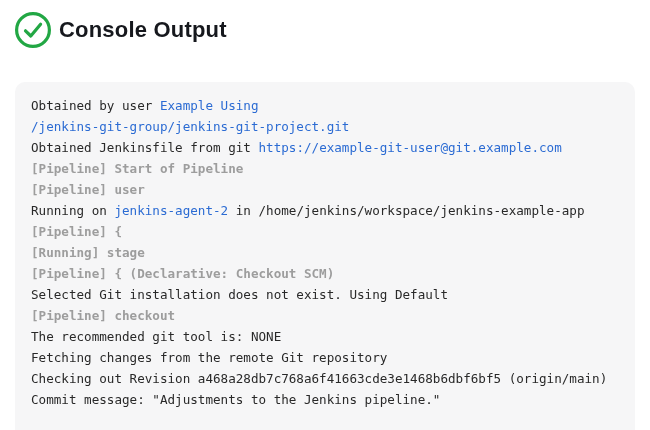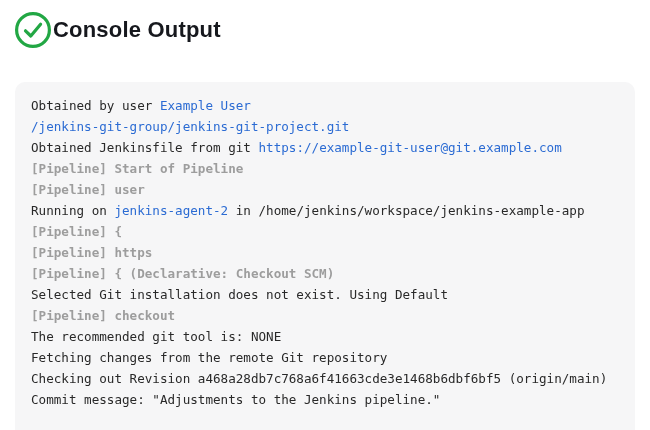--- a/index.html
+++ b/index.html
@@ -10,21 +10,21 @@
     --console-text:#292929;
     --title-color:#16181d;
   }
   *{box-sizing:border-box;margin:0;padding:0;}
   html,body{width:650px;height:430px;overflow:hidden;background:#ffffff;}
   body{font-family:"Liberation Sans","DejaVu Sans",sans-serif;}
 
   .header{
     display:flex;
     align-items:center;
-    gap:1px;
+    gap:7px;
     padding:11px 0 0 14px;
   }
   .status-icon{
     width:38px;height:38px;
     flex:0 0 auto;
     display:block;
   }
   .page-title{
     font-size:22px;
     font-weight:700;
@@ -57,28 +57,28 @@
 <div class="header">
   <svg class="status-icon" viewBox="0 0 38 38" aria-hidden="true">
     <circle cx="19" cy="19" r="16.4" fill="none" stroke="var(--success-green)" stroke-width="3.2"></circle>
     <path d="M11.5 19.8 L16.8 25 L26.6 13.2" fill="none" stroke="var(--success-green)" stroke-width="3.2" stroke-linecap="round" stroke-linejoin="round"></path>
   </svg>
   <h1 class="page-title">Console Output</h1>
 </div>
 
 <div class="console-panel">
   <div>
-      <div class="console-line"><span class="seg-plain">Obtained by user </span><a class="seg-link">Example User</a></div>
+      <div class="console-line"><span class="seg-plain">Obtained by user </span><a class="seg-link">Example Using</a></div>
       <div class="console-line"><a class="seg-link">/jenkins-git-group/jenkins-git-project.git</a></div>
       <div class="console-line"><span class="seg-plain">Obtained Jenkinsfile from git </span><a class="seg-link">https://example-git-user@git.example.com</a></div>
       <div class="console-line"><span class="seg-muted">[Pipeline] Start of Pipeline</span></div>
       <div class="console-line"><span class="seg-muted">[Pipeline] user</span></div>
       <div class="console-line"><span class="seg-plain">Running on </span><a class="seg-link">jenkins-agent-2</a><span class="seg-plain"> in /home/jenkins/workspace/jenkins-example-app</span></div>
       <div class="console-line"><span class="seg-muted">[Pipeline] {</span></div>
-      <div class="console-line"><span class="seg-muted">[Pipeline] https</span></div>
+      <div class="console-line"><span class="seg-muted">[Running] stage</span></div>
       <div class="console-line"><span class="seg-muted">[Pipeline] { (Declarative: Checkout SCM)</span></div>
       <div class="console-line"><span class="seg-plain">Selected Git installation does not exist. Using Default</span></div>
       <div class="console-line"><span class="seg-muted">[Pipeline] checkout</span></div>
       <div class="console-line"><span class="seg-plain">The recommended git tool is: NONE</span></div>
       <div class="console-line"><span class="seg-plain">Fetching changes from the remote Git repository</span></div>
       <div class="console-line"><span class="seg-plain">Checking out Revision a468a28db7c768a6f41663cde3e1468b6dbf6bf5 (origin/main)</span></div>
       <div class="console-line"><span class="seg-plain">Commit message: "Adjustments to the Jenkins pipeline."</span></div>
     </div>
 </div>
 

